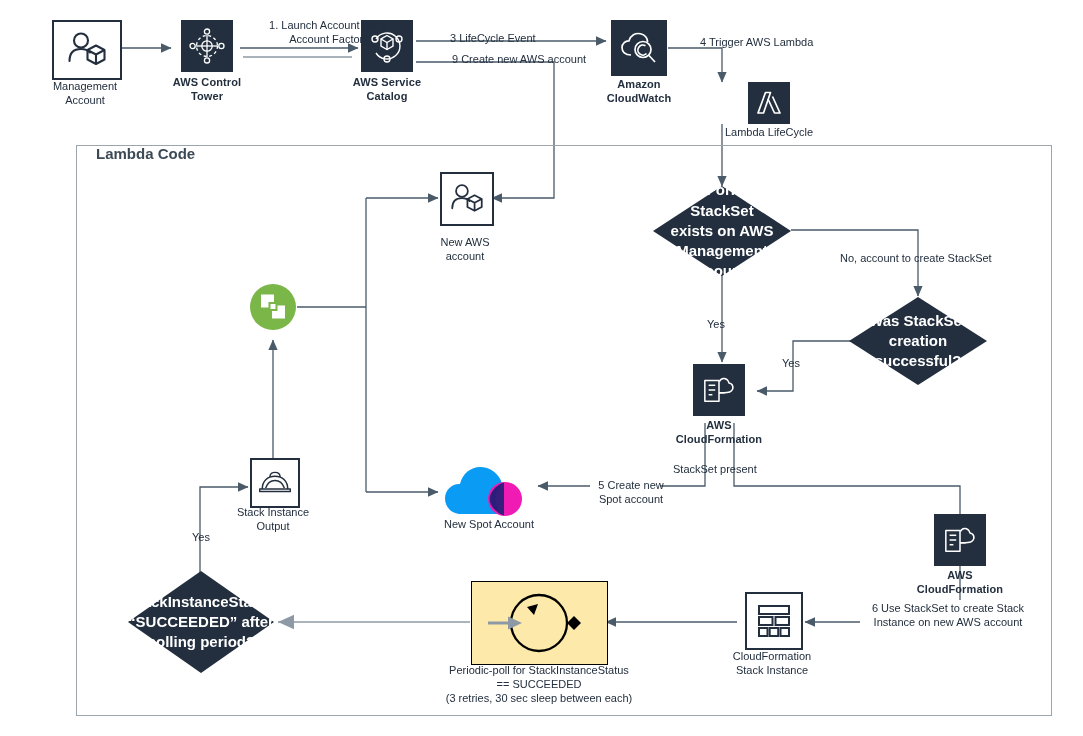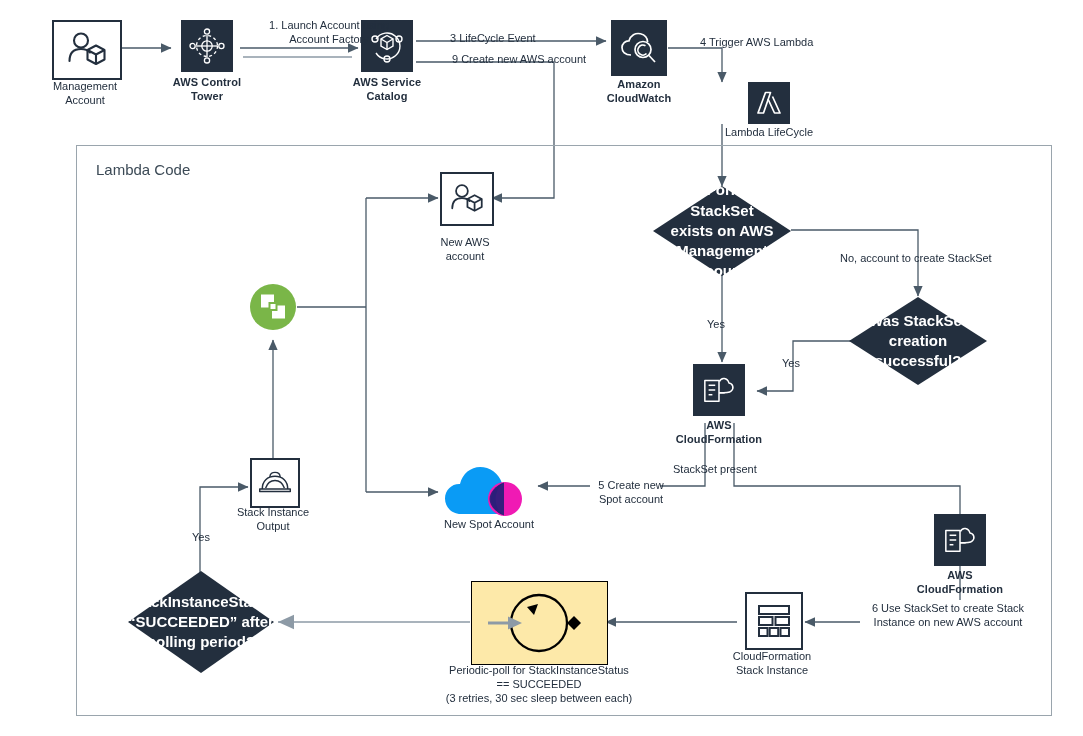--- a/index.html
+++ b/index.html
@@ -200,21 +200,21 @@
     <svg width="30" height="30" viewBox="0 0 30 30">
       <g fill="none" stroke="#ffffff" stroke-width="1.7" stroke-linejoin="round">
         <path d="M4,25 L11.5,4.5 L16.5,4.5 L9.5,25 Z"></path>
         <path d="M14,11 L20.5,25 L26,25 L18.5,8.5"></path>
       </g>
     </svg>
   </div>
   <div class="caption cap-reg" style="left:719px;top:126px;width:100px;">Lambda LifeCycle</div>
 
   <div class="frame" style="left:76px;top:145px;width:974px;height:569px;"></div>
-  <div class="frame-title" style="left:96px;top:161px;">Lambda Code</div>
+  <div class="frame-title" style="left:96px;top:145px;font-weight:bold;">Lambda Code</div>
 
   <div class="box-tile" style="left:440px;top:172px;width:50px;height:50px;">
     <svg width="36" height="32" viewBox="0 0 42 38">
       <circle cx="15" cy="9.5" r="7" fill="none" stroke="#232f3e" stroke-width="2.1"></circle>
       <path d="M3.5,30 C3.5,21 8.5,18 15,18 C19,18 22,19.2 24,21.5" fill="none" stroke="#232f3e" stroke-width="2.1" stroke-linecap="round"></path>
       <path d="M30,14.5 L38.5,19 L38.5,28.5 L30,33 L21.5,28.5 L21.5,19 Z" fill="none" stroke="#232f3e" stroke-width="2.1" stroke-linejoin="round"></path>
       <path d="M21.5,19 L30,23.5 L38.5,19 M30,23.5 L30,33" fill="none" stroke="#232f3e" stroke-width="2.1"></path>
     </svg>
   </div>
   <div class="caption cap-reg" style="left:415px;top:224px;width:100px;margin-top:12px;">New AWS

